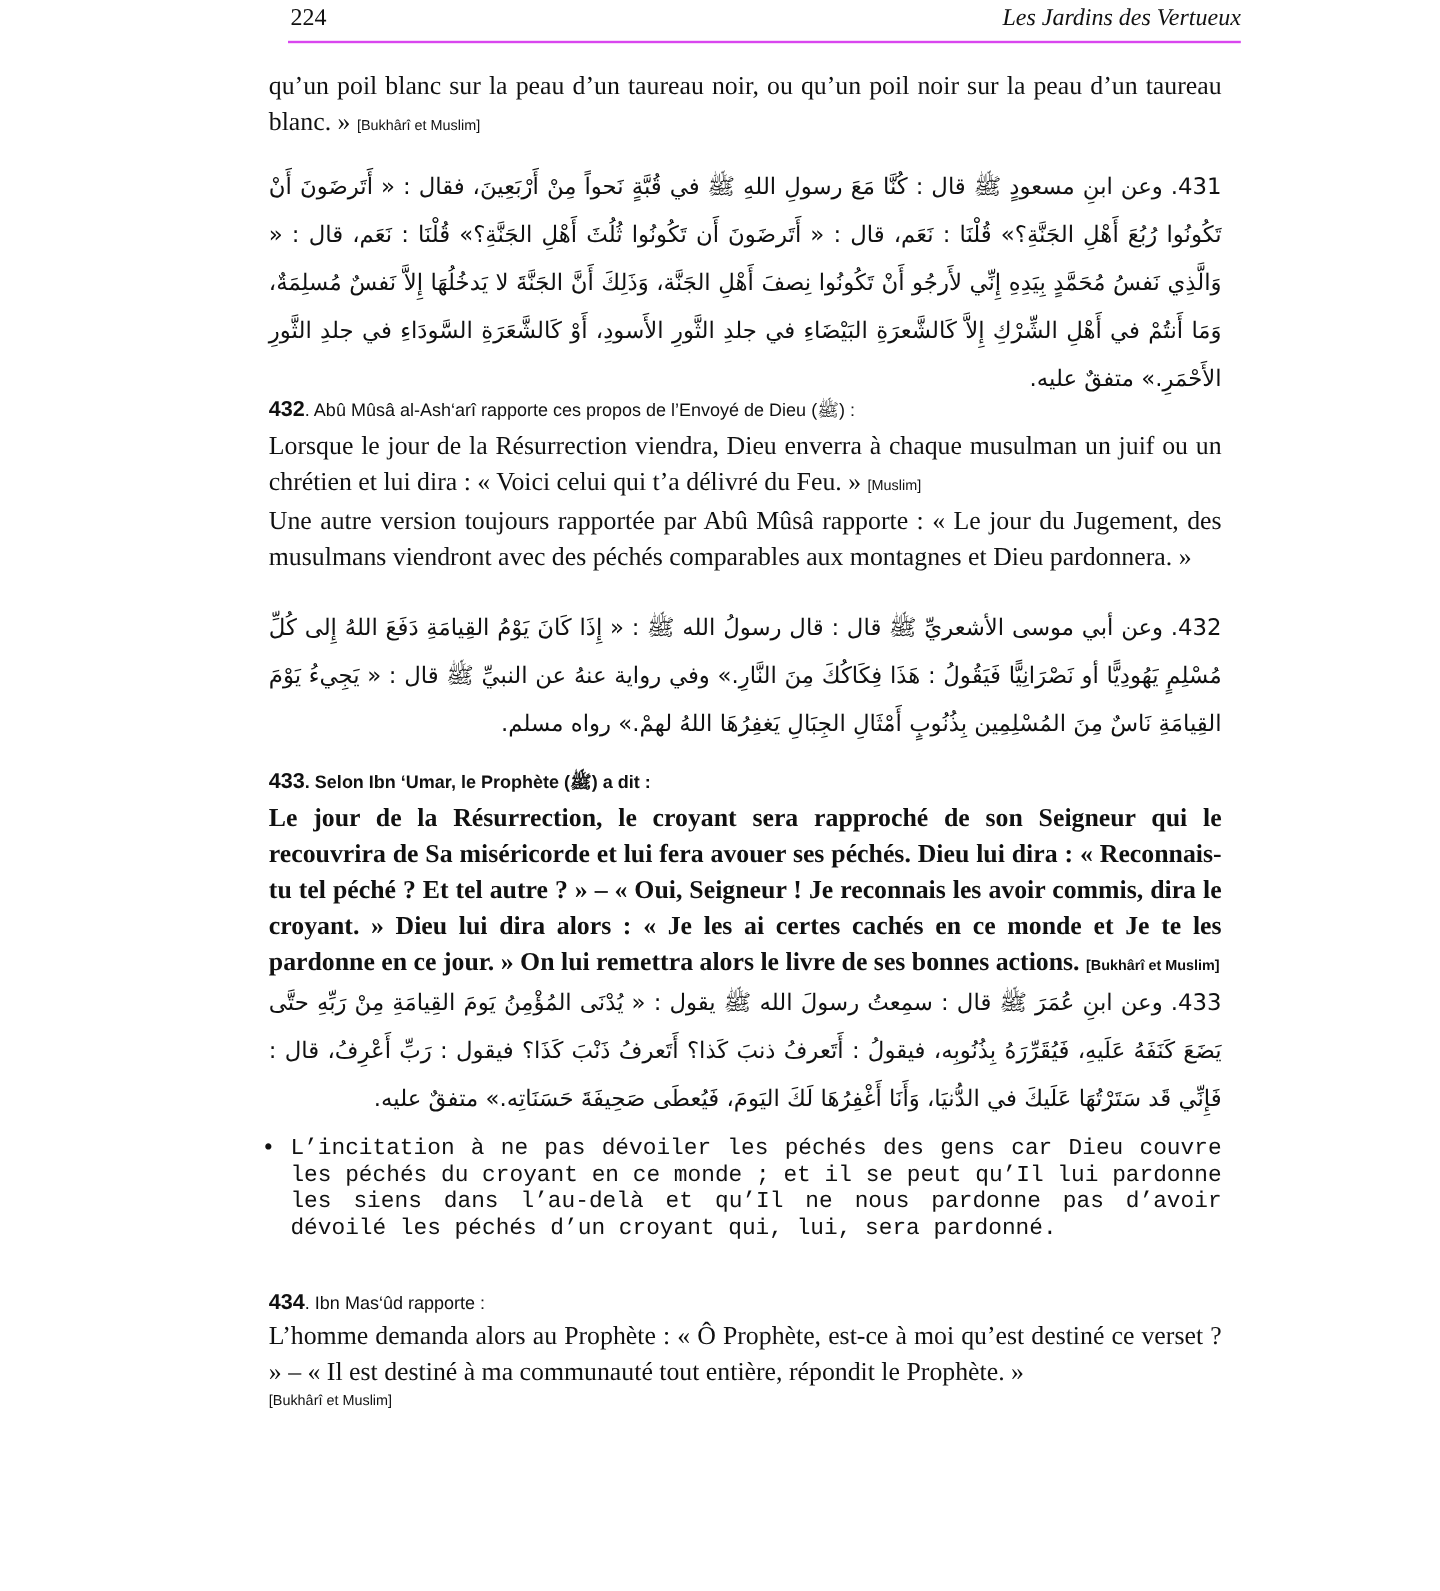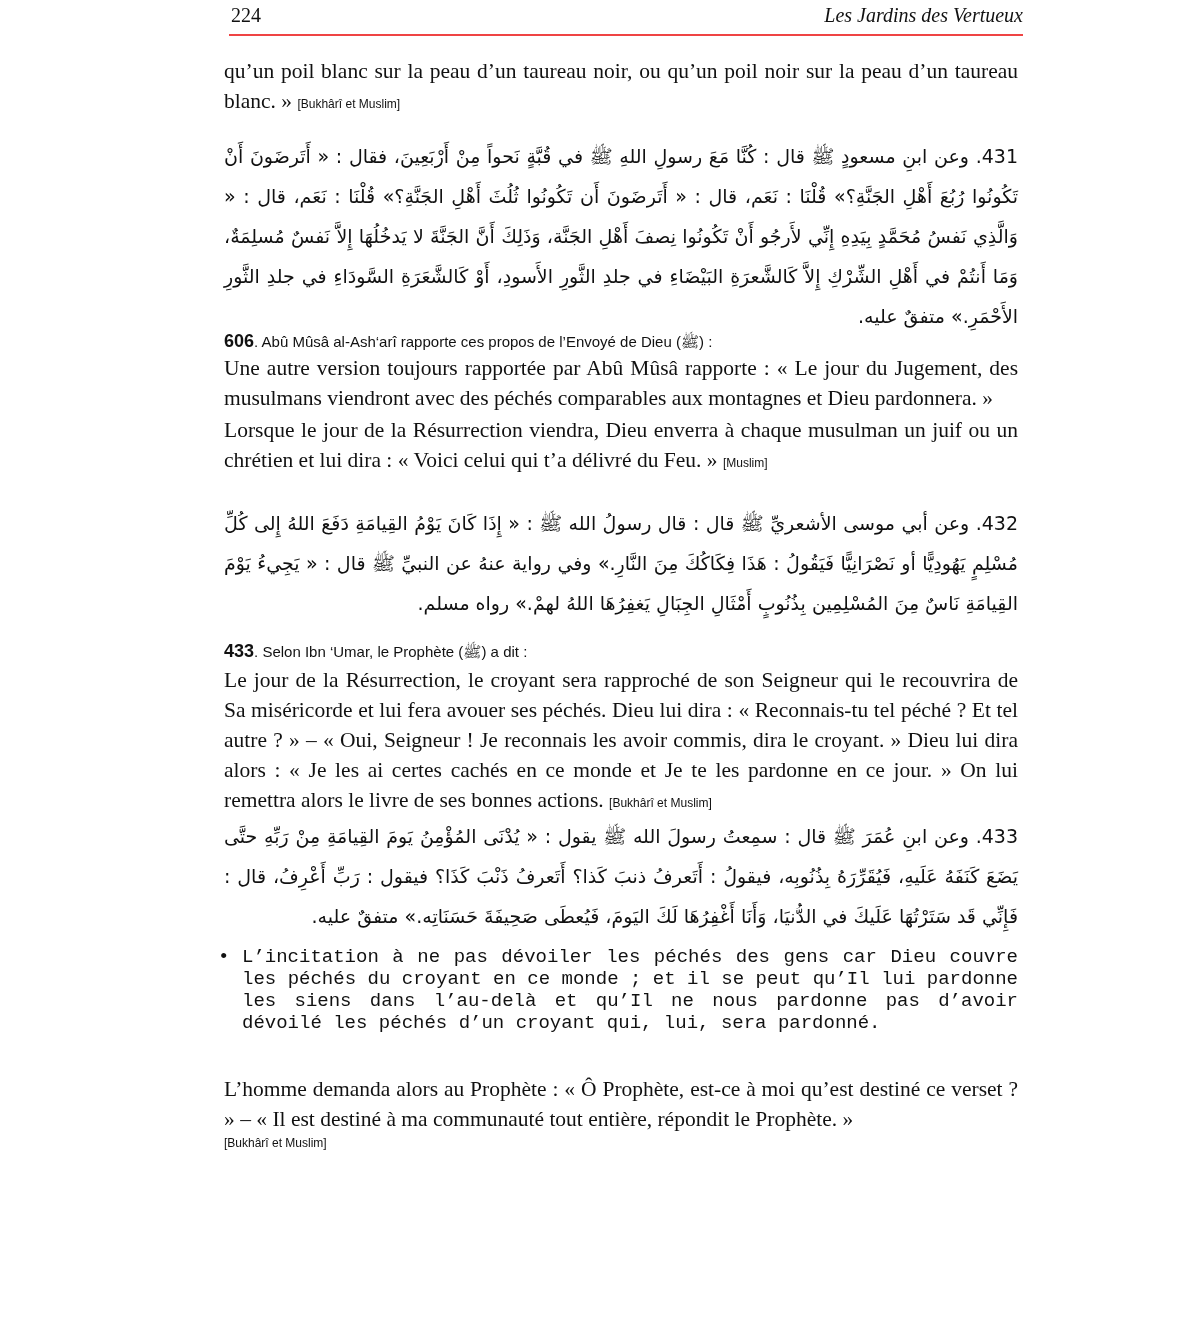--- a/index.html
+++ b/index.html
@@ -1,18 +1,18 @@
 <!DOCTYPE html>
 <html><head>
 <meta charset="utf-8">
 <style>
   html, body { margin: 0; padding: 0; background: #ffffff; }
   body { width: 1200px; height: 1326px; position: relative; overflow: hidden; color: #111; }
   .page { position: absolute; left: 224px; top: 0; width: 794px; }
-  .header { position: absolute; left: 5px; top: 0; width: 794px; height: 34px; border-bottom: 2px solid #ef4444; }
+  .header { position: absolute; left: 16px; top: 0; width: 794px; height: 34px; border-bottom: 2px solid #d946ef; }
   .pnum { position: absolute; left: 2px; top: 4px; font-family: "Liberation Serif", serif; font-size: 20px; }
   .rtitle { position: absolute; right: 0; top: 4px; font-family: "Liberation Serif", serif; font-style: italic; font-size: 20px; }
   .fr { font-family: "Liberation Serif", serif; font-size: 21.5px; line-height: 30px; text-align: justify; margin: 0; }
   .src { font-family: "Liberation Sans", sans-serif; font-size: 12px; }
   .ar { font-family: "DejaVu Sans", sans-serif; direction: rtl; text-align: justify; font-size: 19px; line-height: 40px; margin: 0; }
   .heading { font-family: "Liberation Sans", sans-serif; font-size: 15px; margin: 0; line-height: 22px; }
   .heading b { font-size: 18px; }
   .block { position: absolute; left: 0; width: 794px; }
   .retain-title { font-family: "Liberation Sans", sans-serif; font-size: 14px; margin: 0; line-height: 20px; }
   .retain-item { font-family: Liberation Mono, monospace; font-size: 19px; line-height: 22px; margin: 0 0 0 18px; text-indent: -12px; text-align: justify; }
@@ -33,43 +33,44 @@
       <span>qu’un poil blanc sur la peau d’un taureau noir, ou qu’un poil noir sur la peau d’un taureau blanc. »</span>
       <span class="src">[Bukhârî et Muslim]</span>
     </p>
   </div>
 
   <div class="block" style="top:136px;">
     <p class="ar">431. وعن ابنِ مسعودٍ ﷺ قال : كُنَّا مَعَ رسولِ اللهِ ﷺ في قُبَّةٍ نَحواً مِنْ أَرْبَعِينَ، فقال : « أَتَرضَونَ أَنْ تَكُونُوا رُبُعَ أَهْلِ الجَنَّةِ؟» قُلْنَا : نَعَم، قال : « أَتَرضَونَ أَن تَكُونُوا ثُلُثَ أَهْلِ الجَنَّةِ؟» قُلْنَا : نَعَم، قال : « وَالَّذِي نَفسُ مُحَمَّدٍ بِيَدِهِ إِنِّي لأَرجُو أَنْ تَكُونُوا نِصفَ أَهْلِ الجَنَّة، وَذَلِكَ أَنَّ الجَنَّةَ لا يَدخُلُهَا إِلاَّ نَفسٌ مُسلِمَةٌ، وَمَا أَنتُمْ في أَهْلِ الشِّرْكِ إِلاَّ كَالشَّعرَةِ البَيْضَاءِ في جلدِ الثَّورِ الأَسودِ، أَوْ كَالشَّعَرَةِ السَّودَاءِ في جلدِ الثَّورِ الأَحْمَرِ.» متفقٌ عليه.</p>
   </div>
 
   <div class="block" style="top:330px;">
-    <p class="heading"><b>606</b><span>. Abû Mûsâ al-Ash‘arî rapporte ces propos de l’Envoyé de Dieu (ﷺ) :</span></p>
-    <p class="fr">Une autre version toujours rapportée par Abû Mûsâ rapporte : « Le jour du Jugement, des musulmans viendront avec des péchés comparables aux montagnes et Dieu pardonnera. »</p>
+    <p class="heading"><b>432</b><span>. Abû Mûsâ al-Ash‘arî rapporte ces propos de l’Envoyé de Dieu (ﷺ) :</span></p>
     <p class="fr" style="margin-top:2px;">
       <span>Lorsque le jour de la Résurrection viendra, Dieu enverra à chaque musulman un juif ou un chrétien et lui dira : « Voici celui qui t’a délivré du Feu. »</span>
       <span class="src">[Muslim]</span>
     </p>
+    <p class="fr">Une autre version toujours rapportée par Abû Mûsâ rapporte : « Le jour du Jugement, des musulmans viendront avec des péchés comparables aux montagnes et Dieu pardonnera. »</p>
   </div>
   <div class="block" style="top:503px;">
     <p class="ar">432. وعن أبي موسى الأشعريِّ ﷺ قال : قال رسولُ الله ﷺ : « إِذَا كَانَ يَوْمُ القِيامَةِ دَفَعَ اللهُ إِلى كُلِّ مُسْلِمٍ يَهُودِيًّا أو نَصْرَانِيًّا فَيَقُولُ : هَذَا فِكَاكُكَ مِنَ النَّارِ.» وفي رواية عنهُ عن النبيِّ ﷺ قال : « يَجِيءُ يَوْمَ القِيامَةِ نَاسٌ مِنَ المُسْلِمِين بِذُنُوبٍ أَمْثَالِ الجِبَالِ يَغفِرُهَا اللهُ لهمْ.» رواه مسلم.</p>
   </div>
 
-  <div class="block" style="top:640px;">
+  <div class="block" style="top:640px;font-weight:bold;">
     <p class="heading"><b>433</b><span>. Selon Ibn ‘Umar, le Prophète (ﷺ) a dit :</span></p>
     <p class="fr" style="margin-top:2px;">
       <span>Le jour de la Résurrection, le croyant sera rapproché de son Seigneur qui le recouvrira de Sa miséricorde et lui fera avouer ses péchés. Dieu lui dira : « Reconnais-tu tel péché ? Et tel autre ? » – « Oui, Seigneur ! Je reconnais les avoir commis, dira le croyant. » Dieu lui dira alors : « Je les ai certes cachés en ce monde et Je te les pardonne en ce jour. » On lui remettra alors le livre de ses bonnes actions.</span>
       <span class="src">[Bukhârî et Muslim]</span>
     </p>
   </div>
   <div class="block" style="top:816px;">
     <p class="ar">433. وعن ابنِ عُمَرَ ﷺ قال : سمِعتُ رسولَ الله ﷺ يقول : « يُدْنَى المُؤْمِنُ يَومَ القِيامَةِ مِنْ رَبِّهِ حتَّى يَضَعَ كَنَفَهُ عَلَيهِ، فَيُقَرِّرَهُ بِذُنُوبِه، فيقولُ : أَتَعرفُ ذنبَ كَذا؟ أَتَعرفُ ذَنْبَ كَذَا؟ فيقول : رَبِّ أَعْرِفُ، قال : فَإِنِّي قَد سَتَرْتُهَا عَلَيكَ في الدُّنيَا، وَأَنَا أَغْفِرُهَا لَكَ اليَومَ، فَيُعطَى صَحِيفَةَ حَسَنَاتِه.» متفقٌ عليه.</p>
   </div>
   <div class="block" style="top:946px;">
     <p class="retain-item"><span class="bullet">•</span><span>L’incitation à ne pas dévoiler les péchés des gens car Dieu couvre les péchés du croyant en ce monde ; et il se peut qu’Il lui pardonne les siens dans l’au-delà et qu’Il ne nous pardonne pas d’avoir dévoilé les péchés d’un croyant qui, lui, sera pardonné.</span></p>
   </div>
 
   <div class="block" style="top:1074px;">
+    <p class="heading"><b>434</b><span>. Ibn Mas‘ûd rapporte :</span></p>
     <p class="fr">L’homme demanda alors au Prophète : « Ô Prophète, est-ce à moi qu’est destiné ce verset ? » – « Il est destiné à ma communauté tout entière, répondit le Prophète. »</p>
     <p class="src" style="margin:2px 0 0 0;">[Bukhârî et Muslim]</p>
   </div>
 
 </div>
 
 </body></html>

